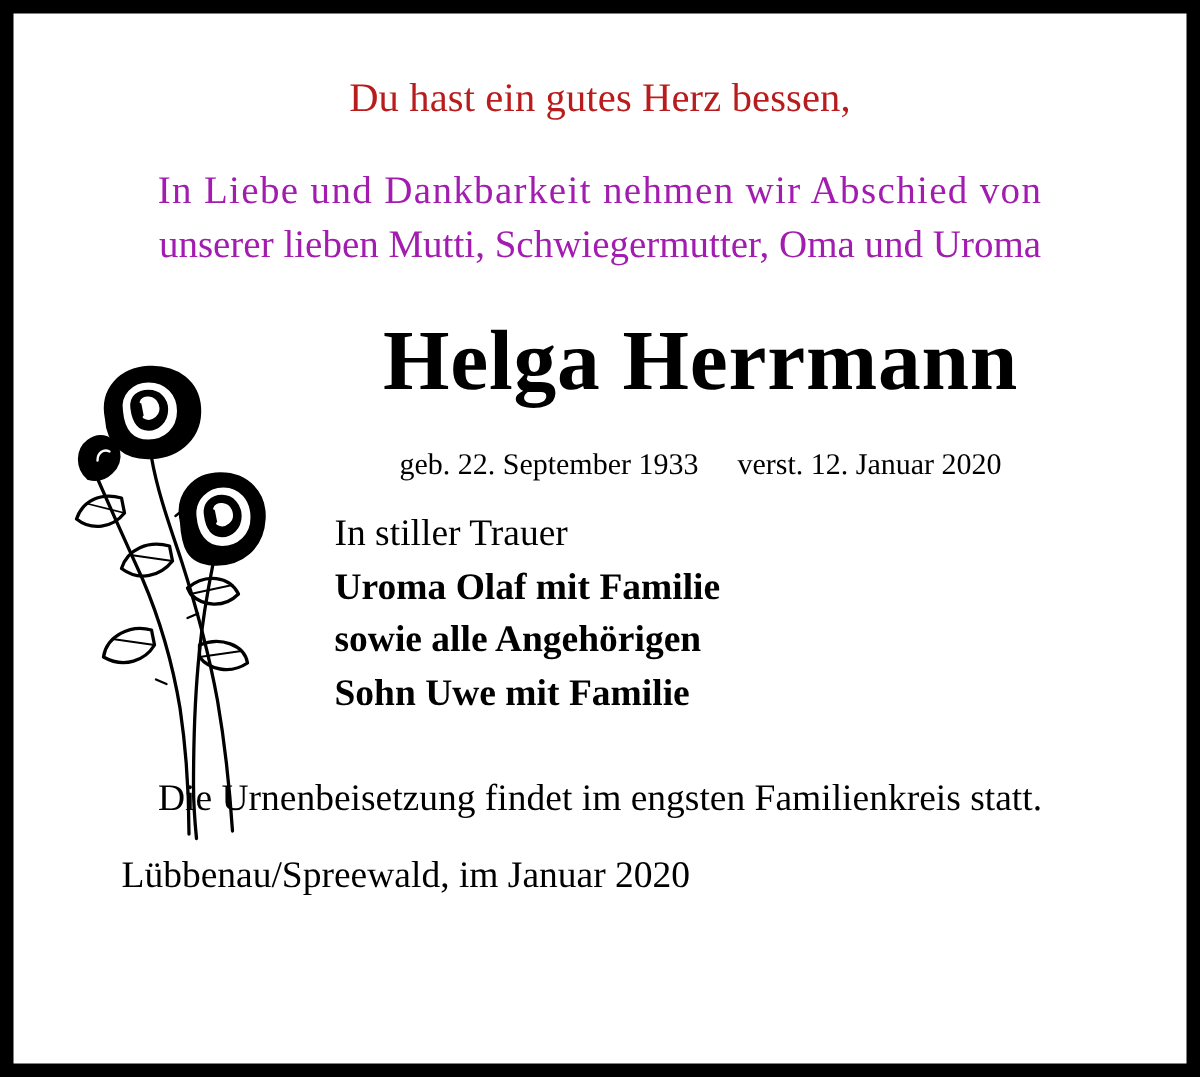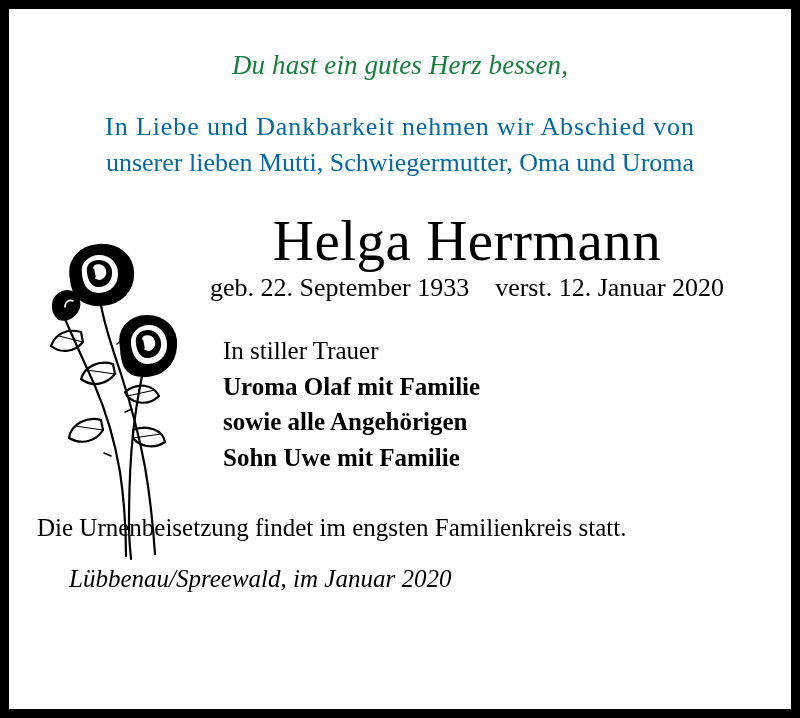--- a/index.html
+++ b/index.html
@@ -23,85 +23,84 @@
     position: relative;
     width: 100%;
     height: 100%;
     box-sizing: border-box;
     padding: 30px 28px 18px 28px;
   }
 
   
   .verse {
     text-align: center;
-    font-style: italic;
     font-size: 27px;
     line-height: 1.35;
-    color: #15803d;
+    color: #b91c1c;
     margin: 8px 0 0 0;
     letter-spacing: 0.1px;
   }
   .verse .vline { display: block; white-space: nowrap; }
 
   
   .intro {
     text-align: center;
     font-size: 26px;
     line-height: 1.38;
     margin-top: 26px;
-    color: #0369a1;
+    color: #a21caf;
   }
   .intro .iline { display: block; white-space: nowrap; }
   .intro .iline.first { letter-spacing: 0.9px; }
 
   
   .name-block {
     margin-top: 30px;
     margin-left: 150px;
     text-align: center;
     width: 560px;
   }
   .name {
     font-size: 57px;
-    font-weight: normal;
+    font-weight: bold;
     line-height: 1.05;
     letter-spacing: 0.5px;
     white-space: nowrap;
     text-align: center;
   }
   .dates {
-    margin-top: 2px;
-    font-size: 26px;
+    margin-top: 28px;
+    font-size: 20px;
     white-space: nowrap;
   }
   .dates .gap { display: inline-block; width: 26px; }
 
   
   .mourners {
-    margin-top: 30px;
+    margin-top: 16px;
     margin-left: 186px;
     font-size: 25px;
     line-height: 1.42;
   }
   .mourners .lead { font-weight: normal; }
   .mourners .strong { font-weight: bold; }
 
   
   .closing {
     margin-top: 34px;
+    text-align: center;
     font-size: 25px;
     line-height: 1.5;
   }
   .closing .cline { display: block; }
   .place {
     margin-top: 18px;
-    margin-left: 32px;
+    margin-left: 44px;
     font-size: 25px;
     text-align: left;
-    font-style: italic;
   }
 
   
   .rose {
     position: absolute;
     left: 16px;
     top: 215px;
     width: 175px;
     height: 345px;
     pointer-events: none;

